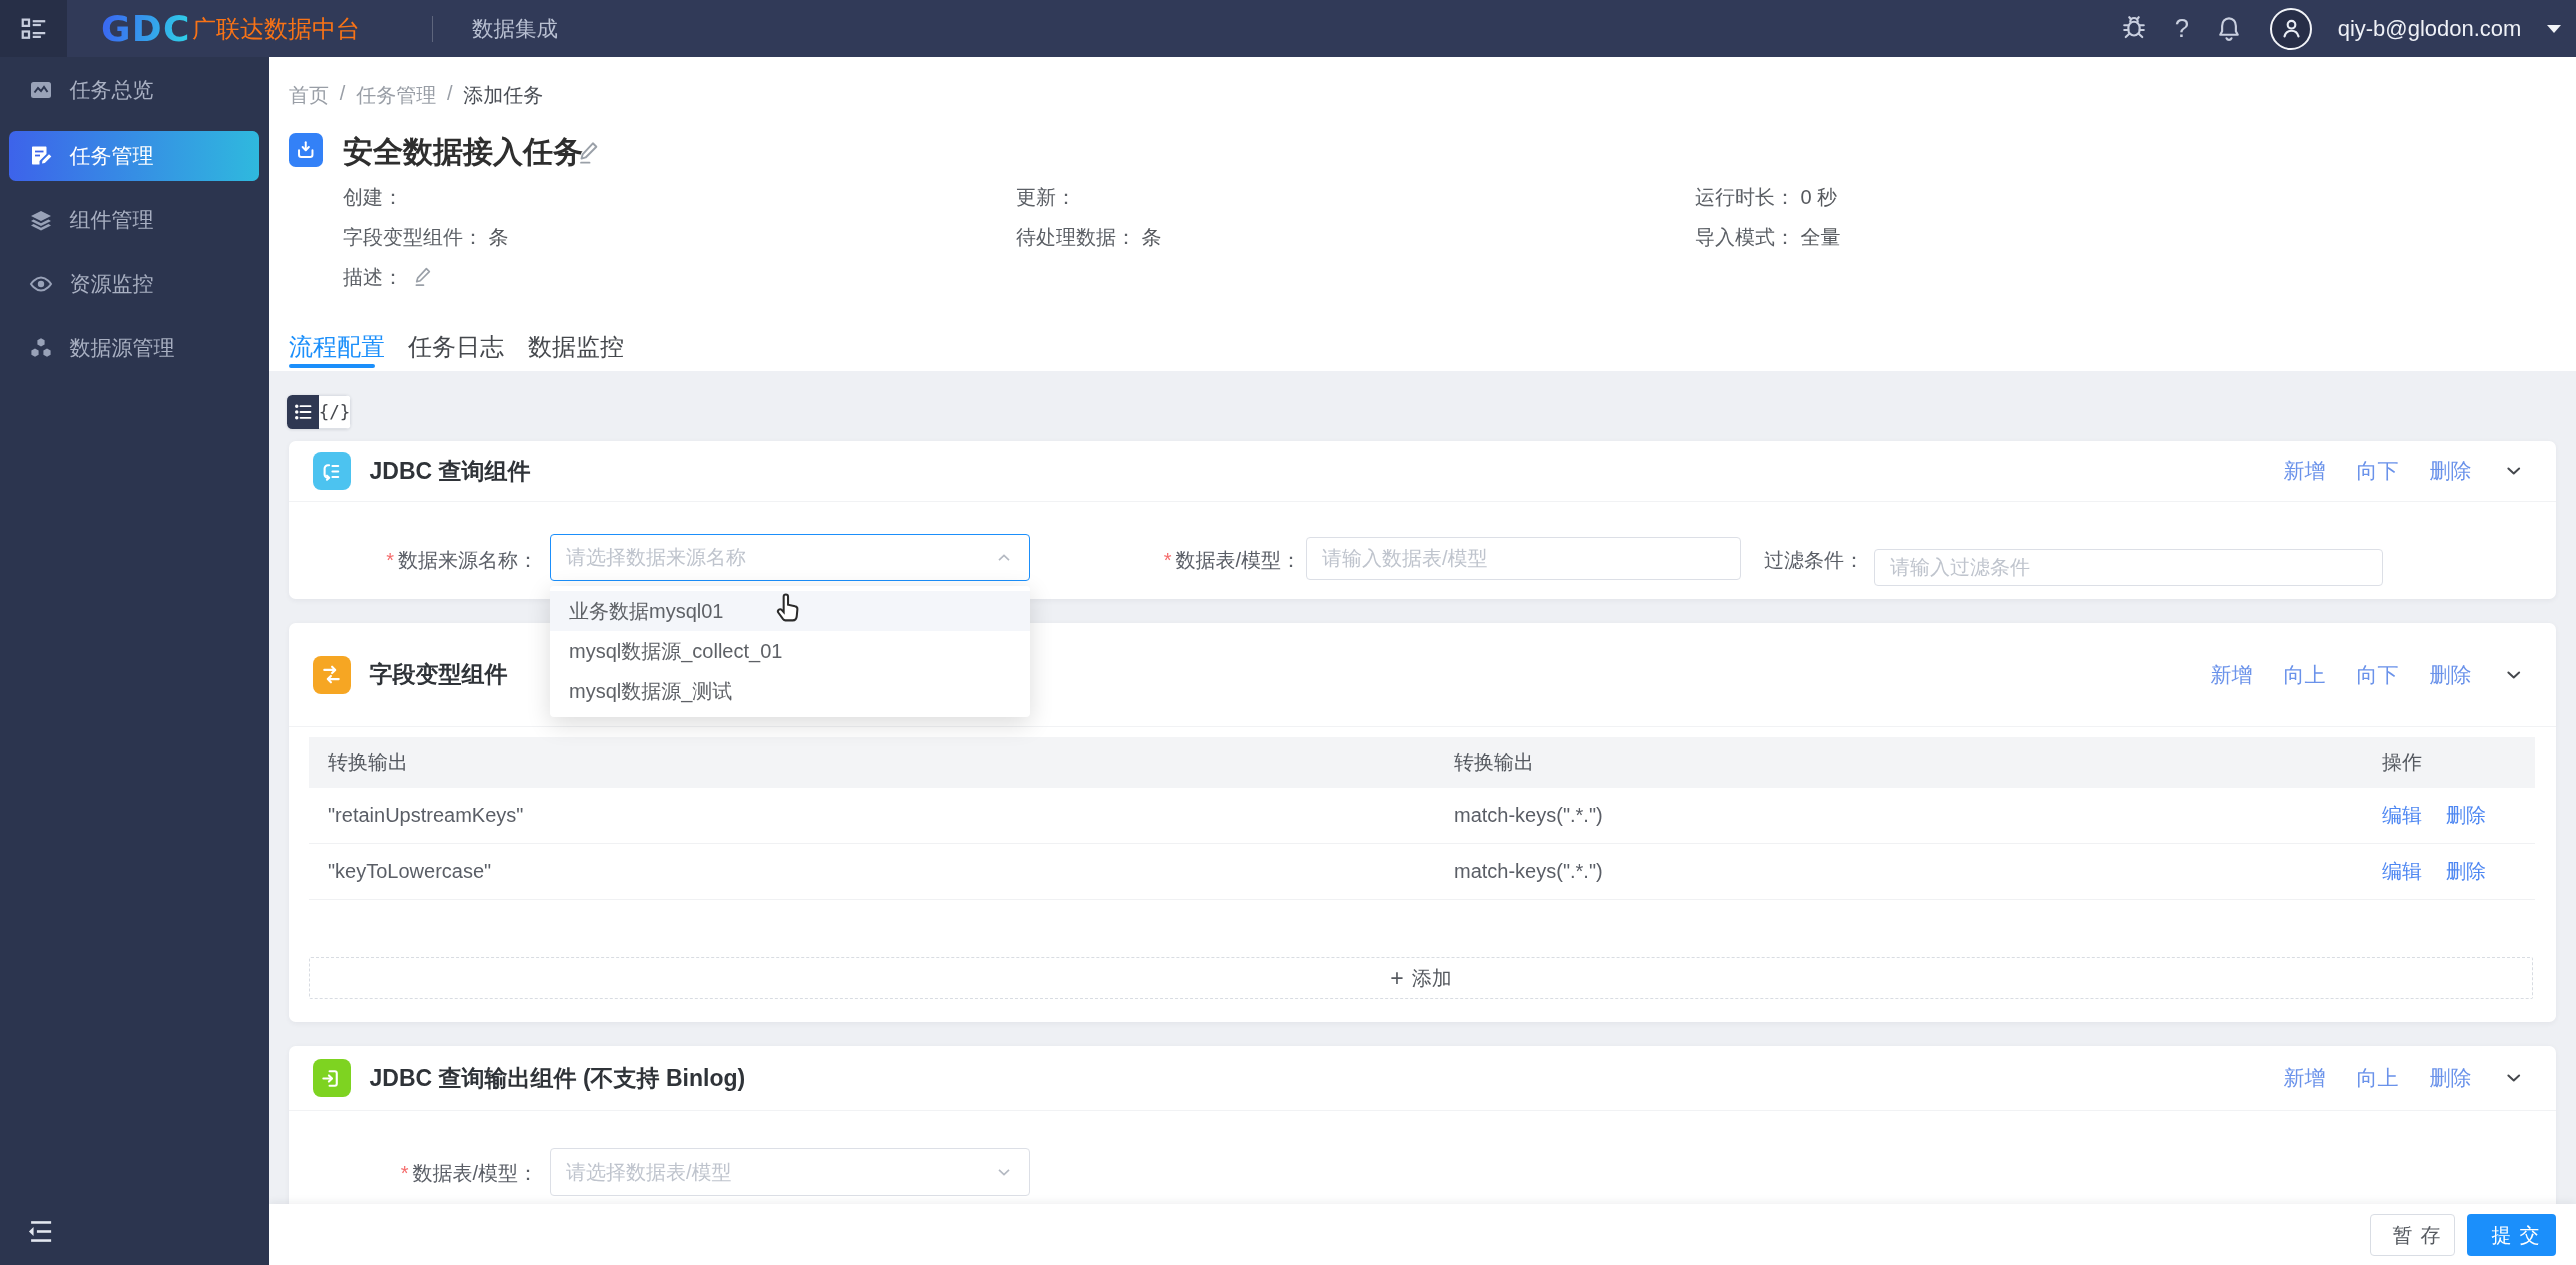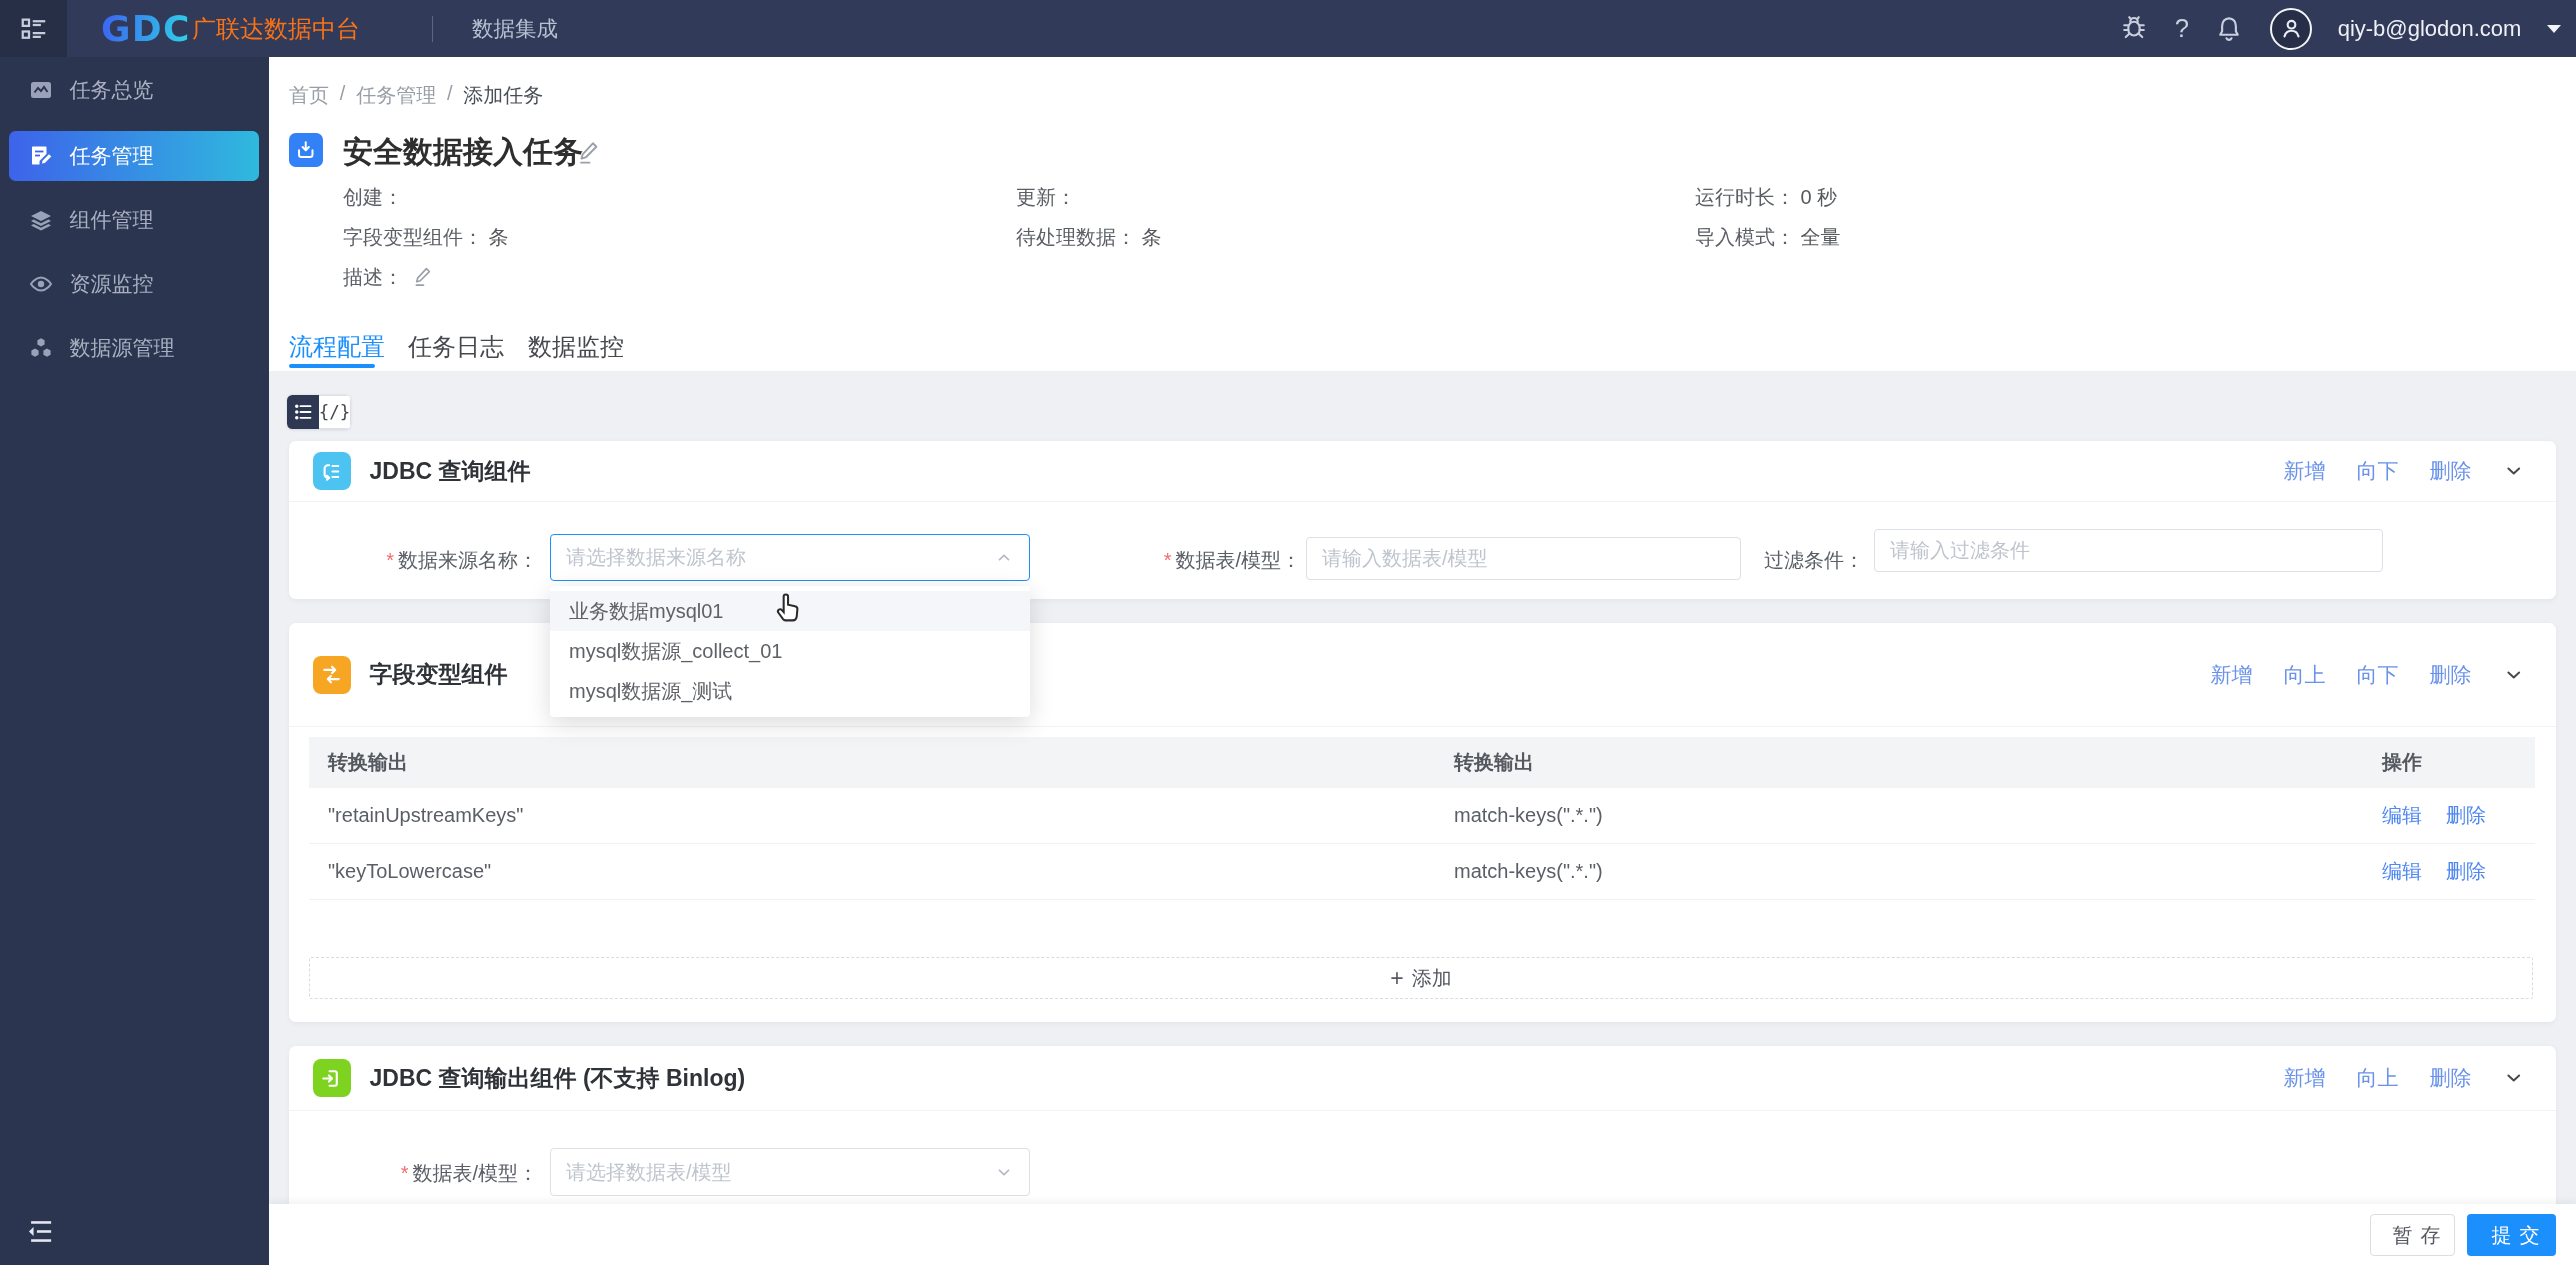--- a/index.html
+++ b/index.html
@@ -62,21 +62,21 @@
   .sel.focus{border:1.3px solid #1B8FFB}
   .ph{color:#BFC4CD;flex:1;white-space:nowrap;overflow:hidden}
   
   .dd{position:absolute;left:550px;top:586px;width:480px;background:#fff;border-radius:4px;box-shadow:0 6.7px 24px rgba(0,0,0,.14);padding:5.4px 0;z-index:120}
   .ddo{height:40px;display:flex;align-items:center;padding:0 19px;font-size:20px;color:#5E6166;cursor:pointer}
   .ddo.hov{background:#F4F6FA}
   .cursor{position:absolute;left:772px;top:589px;z-index:130;pointer-events:none}
   
   .tbl{position:absolute;left:20px;width:2226px;background:#fff}
   .trow{display:flex;align-items:center;font-size:20px}
-  .thead{height:51px;background:#F3F4F6;color:#54585F;font-weight:700}
+  .thead{height:51px;background:#F3F4F6;color:#54585F;font-weight:400}
   .tbody{height:56px;color:#5A5E66;border-bottom:1.3px solid #F0F1F3}
   .c1{width:1145px;padding-left:19px}
   .c2{width:928px}
   .c3{flex:1;display:flex;gap:24px}
   .c3 .lk{color:#4E87F2;cursor:pointer}
   .addrow{position:absolute;left:20px;width:2224px;height:42px;border:1.3px dashed #D8DCE2;border-radius:2px;background:#fff;display:flex;align-items:center;justify-content:center;gap:8px;font-size:20px;color:#55595F;cursor:pointer}
   .plus{font-size:23px;color:#55595F}
   
   .foot{position:absolute;left:269px;top:1204px;width:2307px;height:62px;background:#fff;box-shadow:0 -2px 8px rgba(31,45,61,.07);display:flex;align-items:center;justify-content:flex-end;gap:12px;padding-right:20px;z-index:140}
   .btn{height:42px;border-radius:4px;display:flex;align-items:center;justify-content:center;font-size:20px;letter-spacing:8px;padding-left:16px;cursor:pointer}
@@ -280,21 +280,21 @@
       <span class="ph">请选择数据来源名称</span>
       <svg width="20" height="20" viewBox="0 0 24 24" fill="none" stroke="#B4B9C2" stroke-width="2">
           <path d="M6 14.5l6-5.5 6 5.5"></path>
         </svg>
     </div>
     <div class="flabel" style="left:841px;width:171px;top:106px"><i class="req">*</i><span>数据表/模型：</span></div>
     <div class="inp" style="left:1017px;top:96px;width:435px;height:43px">
       <span class="ph">请输入数据表/模型</span>
     </div>
     <div class="flabel" style="left:1426px;width:149px;top:106px"><span>过滤条件：</span></div>
-    <div class="inp" style="left:1585px;top:88px;width:509px;height:43px">
+    <div class="inp" style="left:1585px;top:108px;width:509px;height:37px">
       <span class="ph">请输入过滤条件</span>
     </div>
   </div>
 
   <div class="dd">
     <div class="ddo hov">业务数据mysql01</div>
     <div class="ddo">mysql数据源_collect_01</div>
     <div class="ddo">mysql数据源_测试</div>
   </div>
   <div class="cursor">

